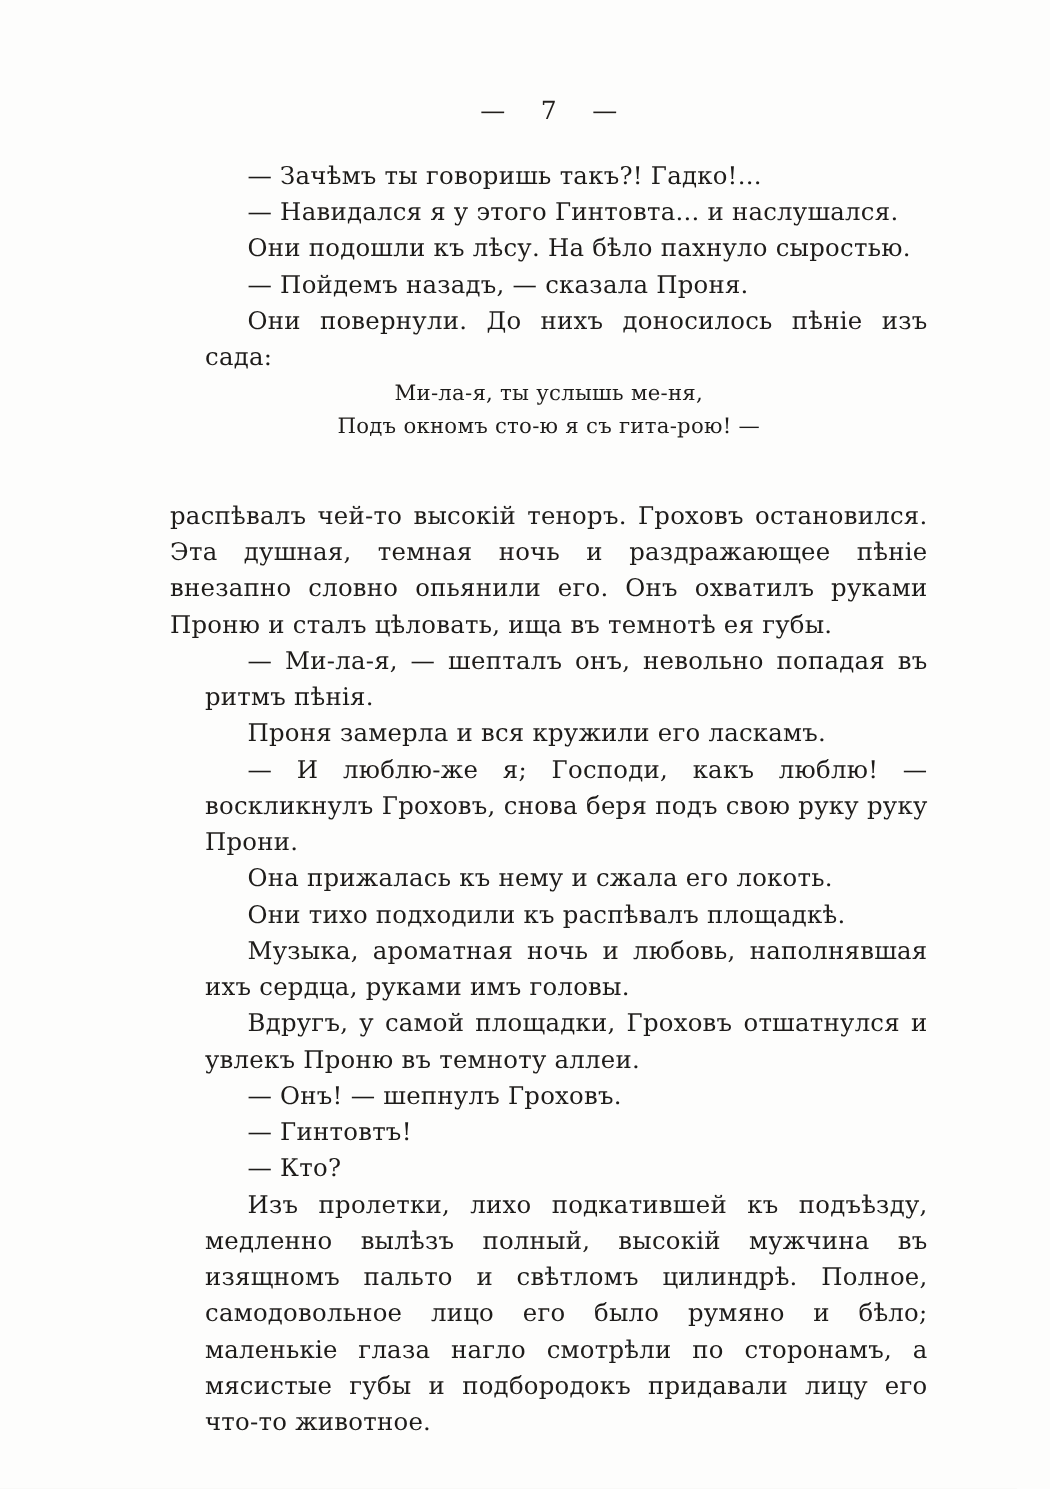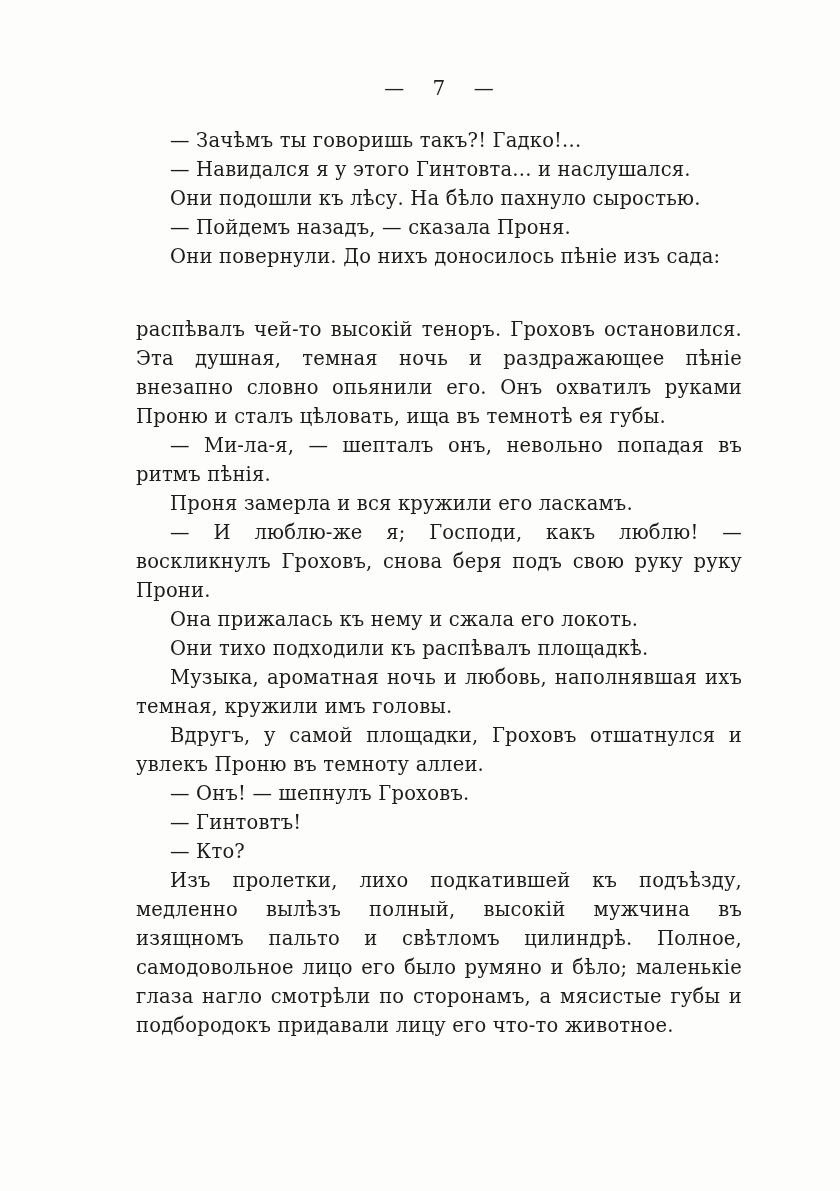--- a/index.html
+++ b/index.html
@@ -30,20 +30,21 @@
     font-size: 19.5px;
     line-height: 29px;
     text-align: justify;
     letter-spacing: 0.2px;
   }
   .text-block p {
     margin: 0;
   }
   p.indent {
     text-indent: 34px;
+    margin-left: 28px;
   }
   p.noindent {
     text-indent: 0;
     margin-top: 44px;
   }
   .verse {
     text-align: center;
     font-size: 17px;
     line-height: 26px;
     margin: 2px 0 3px 0;
@@ -56,26 +57,30 @@
 <body>
 
 <div class="page">
   <div class="page-header">— 7 —</div>
   <div class="text-block" id="text-block">
       <p class="indent">— Зачѣмъ ты говоришь такъ?! Гадко!...</p>
       <p class="indent">— Навидался я у этого Гинтовта... и наслушался.</p>
       <p class="indent">Они подошли къ лѣсу. На бѣло пахнуло сыростью.</p>
       <p class="indent">— Пойдемъ назадъ, — сказала Проня.</p>
       <p class="indent">Они повернули. До нихъ доносилось пѣніе изъ сада:</p>
+      <div class="verse">
+        <div class="verse-line">Ми-ла-я, ты услышь ме-ня,</div>
+        <div class="verse-line">Подъ окномъ сто-ю я съ гита-рою! —</div>
+      </div>
       <p class="noindent">распѣвалъ чей-то высокій теноръ. Гроховъ остановился. Эта душная, темная ночь и раздражающее пѣніе внезапно словно опьянили его. Онъ охватилъ руками Проню и сталъ цѣловать, ища въ темнотѣ ея губы.</p>
       <p class="indent">— Ми-ла-я, — шепталъ онъ, невольно попадая въ ритмъ пѣнія.</p>
       <p class="indent">Проня замерла и вся кружили его ласкамъ.</p>
       <p class="indent">— И люблю-же я; Господи, какъ люблю! — воскликнулъ Гроховъ, снова беря подъ свою руку руку Прони.</p>
       <p class="indent">Она прижалась къ нему и сжала его локоть.</p>
       <p class="indent">Они тихо подходили къ распѣвалъ площадкѣ.</p>
-      <p class="indent">Музыка, ароматная ночь и любовь, наполнявшая ихъ темная, кружили имъ головы.</p>
+      <p class="indent">Музыка, ароматная ночь и любовь, наполнявшая ихъ сердца, руками имъ головы.</p>
       <p class="indent">Вдругъ, у самой площадки, Гроховъ отшатнулся и увлекъ Проню въ темноту аллеи.</p>
       <p class="indent">— Онъ! — шепнулъ Гроховъ.</p>
       <p class="indent">— Гинтовтъ!</p>
       <p class="indent">— Кто?</p>
       <p class="indent">Изъ пролетки, лихо подкатившей къ подъѣзду, медленно вылѣзъ полный, высокій мужчина въ изящномъ пальто и свѣтломъ цилиндрѣ. Полное, самодовольное лицо его было румяно и бѣло; маленькіе глаза нагло смотрѣли по сторонамъ, а мясистые губы и подбородокъ придавали лицу его что-то животное.</p>
     </div>
 </div>
 
 </body></html>

